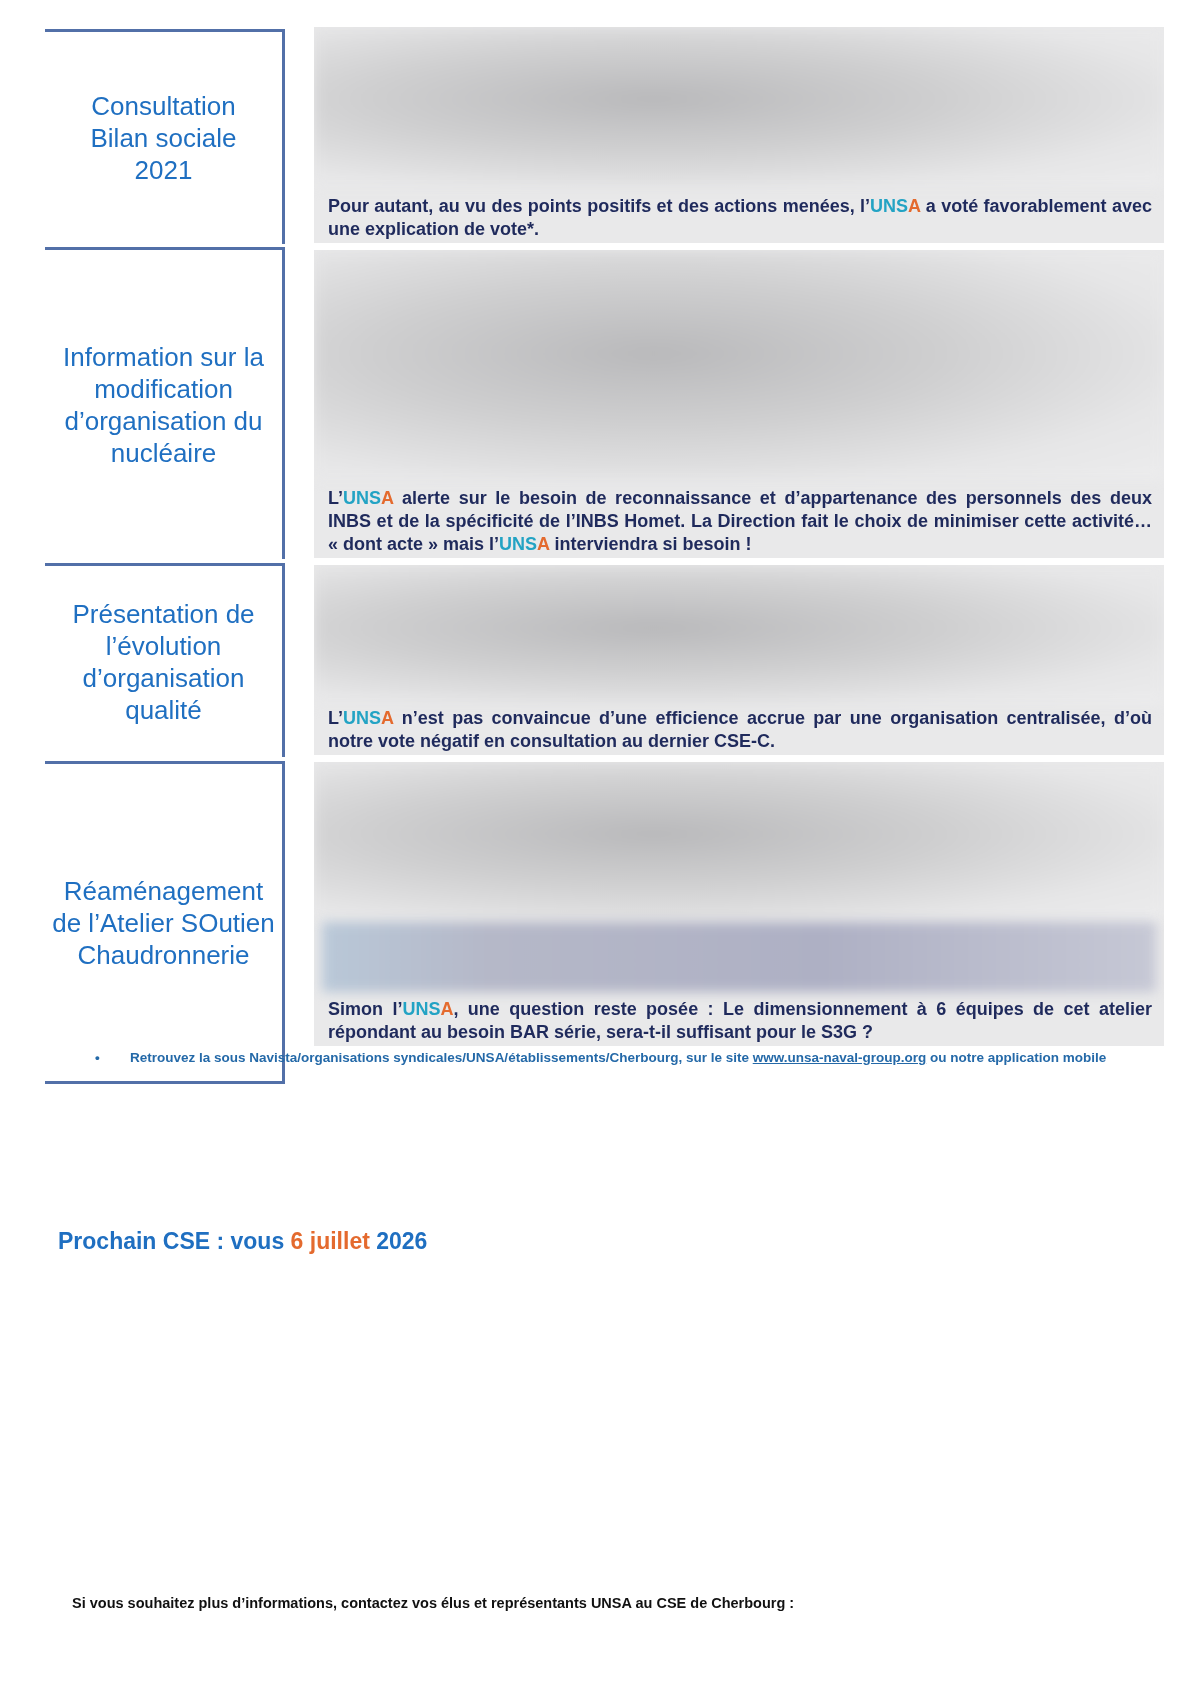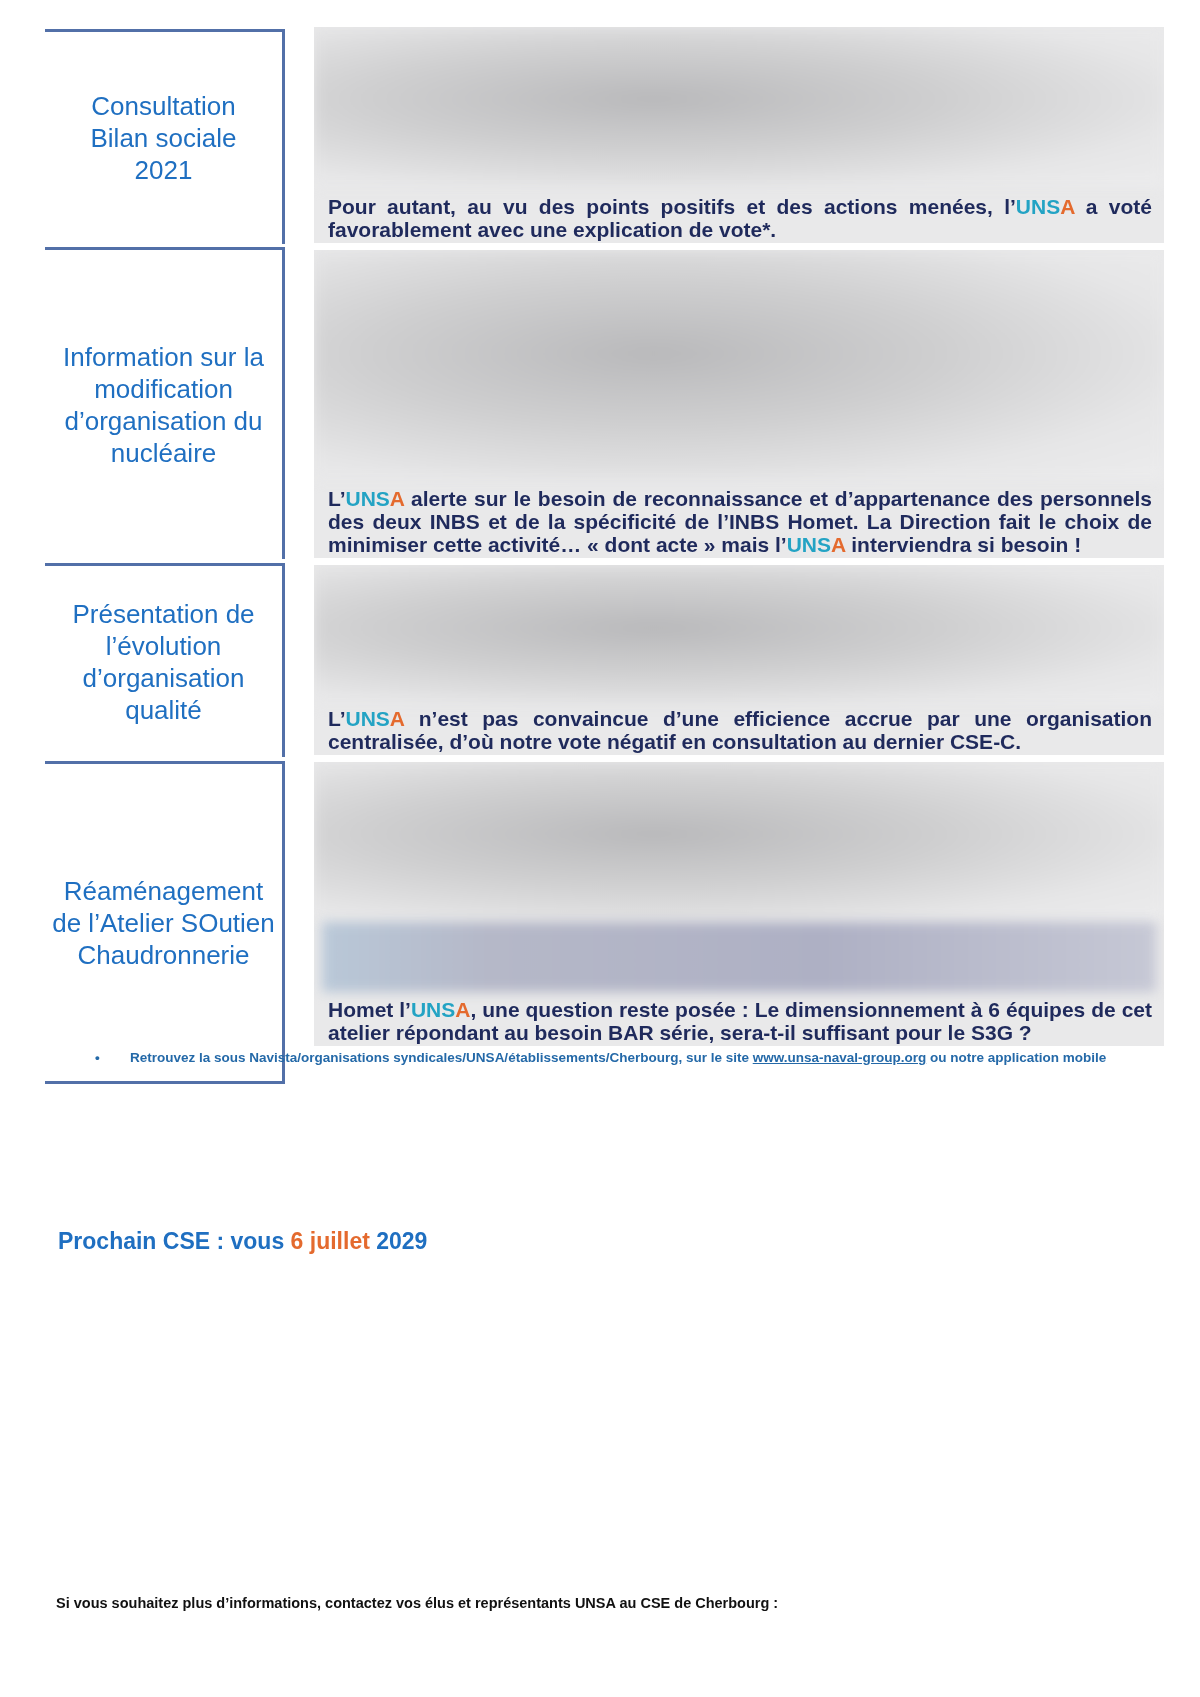--- a/index.html
+++ b/index.html
@@ -19,40 +19,40 @@
   .blur-area {
     position: absolute; left: 0; right: 0; top: 0;
     background: radial-gradient(ellipse at 40% 45%, #b9b9bb 0%, #cfcfd0 40%, #e6e6e7 75%, #ececed 100%);
     filter: blur(6px);
   }
   .blur-area.blue {
     background: linear-gradient(90deg, #b9c8d8 0%, #b5b8c8 20%, #aeb0c4 60%, #c6c8d5 100%);
   }
   .box-text {
     position: absolute; left: 14px; right: 12px; bottom: 2px;
-    color: #1f2a5c; font-weight: bold; font-size: 21px; line-height: 23px;
+    color: #1f2a5c; font-weight: bold; font-size: 18px; line-height: 23px;
     text-align: justify; text-align-last: left;
   }
   .unsa-u { color: #23a3c4; }
   .unsa-a { color: #e46a2e; }
   .note {
     position: absolute; left: 95px; top: 1048px; width: 1030px;
     color: #2469a8; font-weight: bold; font-size: 13.5px; line-height: 19px;
     font-family: "Liberation Sans", sans-serif;
   }
   .note .bullet { position: absolute; left: 0; top: 0; }
   .note .note-text { display: block; margin-left: 35px; }
   .note a { color: #2469a8; text-decoration: underline; }
   .next-cse {
     position: absolute; left: 58px; top: 1228px;
     font-size: 23px; font-weight: bold; color: #1f6fc1;
   }
   .next-cse .date { color: #e46a2e; }
   .contact {
-    position: absolute; left: 56px; top: 1592px; width: 1100px;
+    position: absolute; left: 72px; top: 1592px; width: 1100px;
     font-size: 14.5px; font-weight: bold; line-height: 22px; color: #111111;
   }
   .contact .names { color: #e07a46; display: block; padding-left: 3px; }
   .contact .unsa-navy { color: #1f2a5c; }
 </style>
 </head>
 <body>
 
 <div class="section-label" style="top:29px;height:215px;">
   <span style="max-width:190px;display:block;">Consultation Bilan sociale 2021</span>
@@ -77,25 +77,25 @@
   <div class="blur-area" style="height:140px;"></div>
   <div class="box-text"><span>L’</span><span class="unsa-u">UNS</span><span class="unsa-a">A</span><span> n’est pas convaincue d’une efficience accrue par une organisation centralisée, d’où notre vote négatif en consultation au dernier CSE-C.</span></div>
 </div>
 
 <div class="section-label last" style="top:761px;height:323px;">
   <span style="max-width:230px;display:block;">Réaménagement de l’Atelier SOutien Chaudronnerie</span>
 </div>
 <div class="section-box" style="top:762px;height:284px;">
   <div class="blur-area" style="height:160px;"></div>
   <div class="blur-area blue" style="top:160px;height:70px;left:8px;right:8px;"></div>
-  <div class="box-text"><span>Homet l’</span><span class="unsa-u">UNS</span><span class="unsa-a">A</span><span>, une question reste posée : Le dimensionnement à 6 équipes de cet atelier répondant au besoin BAR série, sera-t-il suffisant pour le S3G ?</span></div>
+  <div class="box-text"><span>Simon l’</span><span class="unsa-u">UNS</span><span class="unsa-a">A</span><span>, une question reste posée : Le dimensionnement à 6 équipes de cet atelier répondant au besoin BAR série, sera-t-il suffisant pour le S3G ?</span></div>
 </div>
 
 <div class="note">
   <span class="bullet">•</span>
   <span class="note-text"><span>Retrouvez la sous Navista/organisations syndicales/UNSA/établissements/Cherbourg, sur le site </span><a>www.unsa-naval-group.org</a><span> ou notre application mobile</span></span>
 </div>
 
-<div class="next-cse"><span>Prochain CSE : vous </span><span class="date">6 juillet</span><span> 2029</span></div>
+<div class="next-cse"><span>Prochain CSE : vous </span><span class="date">6 juillet</span><span> 2026</span></div>
 
 <div class="contact">
   <span style="display:block;">Si vous souhaitez plus d’informations, contactez vos élus et représentants UNSA au CSE de Cherbourg :</span>
 </div>
 
 </body></html>

